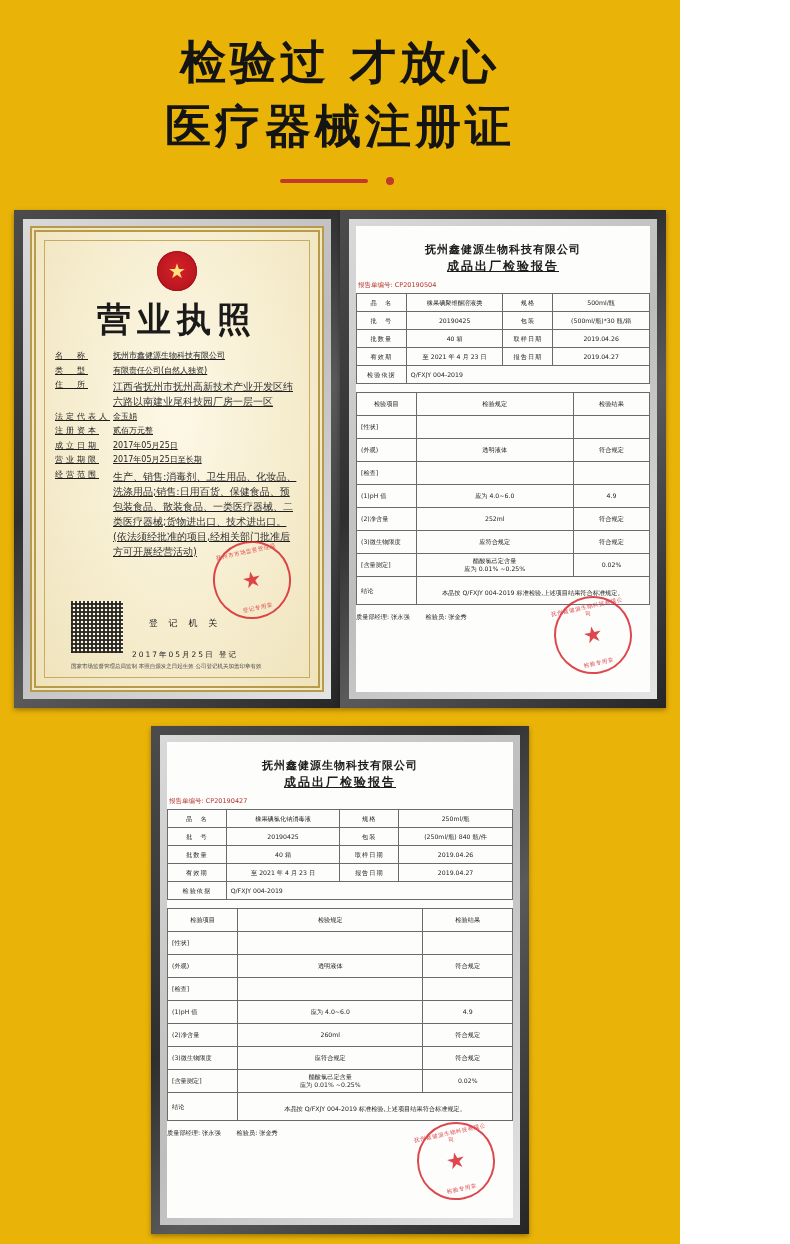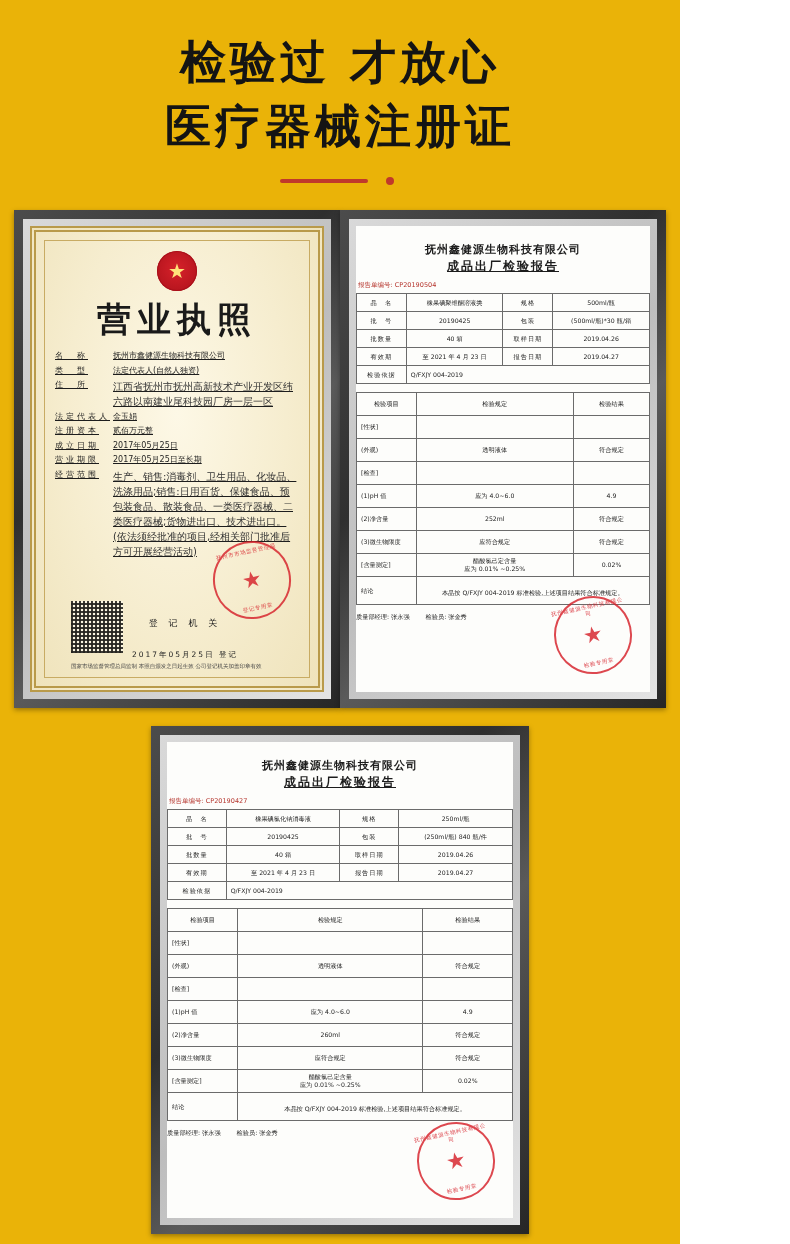--- a/index.html
+++ b/index.html
@@ -204,21 +204,21 @@
               <div class="emblem"></div>
               <div class="lic-title">营业执照</div>
 
               <div class="lic-fields">
                 <div class="lf">
                   <div class="k">名　称</div>
                   <div class="v">抚州市鑫健源生物科技有限公司</div>
                 </div>
                 <div class="lf">
                   <div class="k">类　型</div>
-                  <div class="v">法定代表人(自然人独资)</div>
+                  <div class="v">有限责任公司(自然人独资)</div>
                 </div>
                 <div class="lf">
                   <div class="k">住　所</div>
                   <div class="v small">江西省抚州市抚州高新技术产业开发区纬六路以南建业尾科技园厂房一层一区</div>
                 </div>
                 <div class="lf">
                   <div class="k">法定代表人</div>
                   <div class="v">金玉娟</div>
                 </div>
                 <div class="lf">

